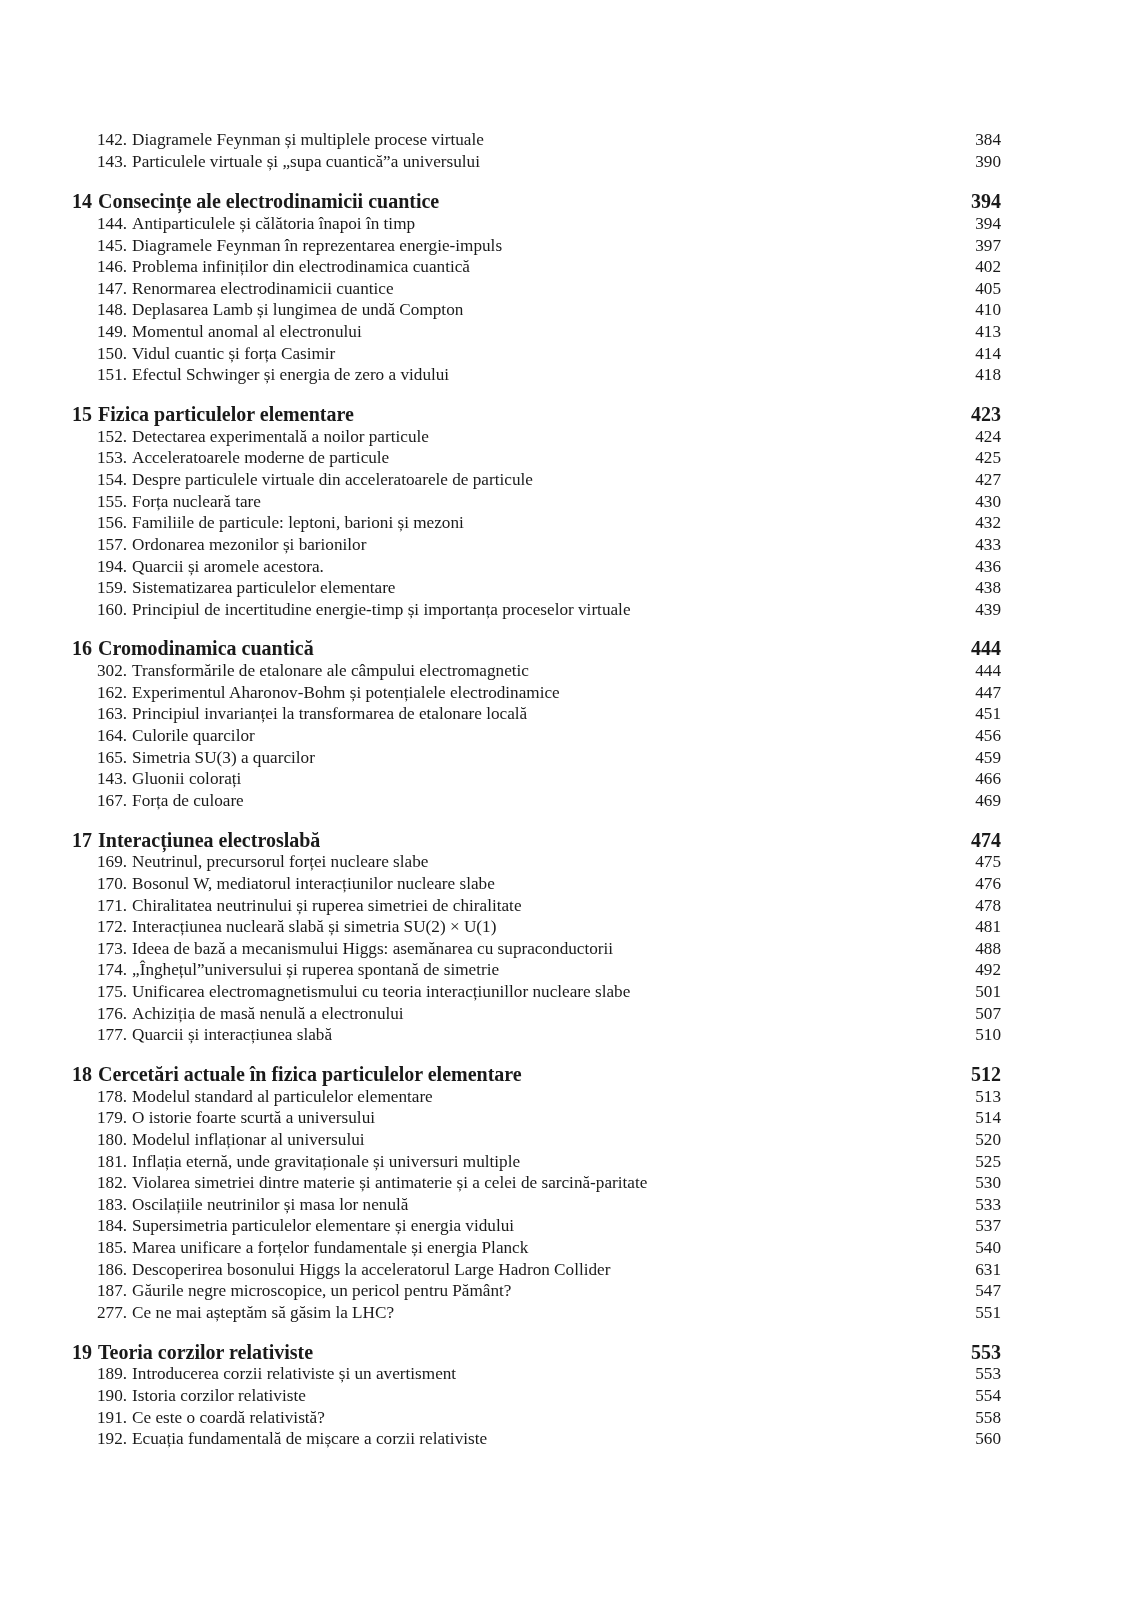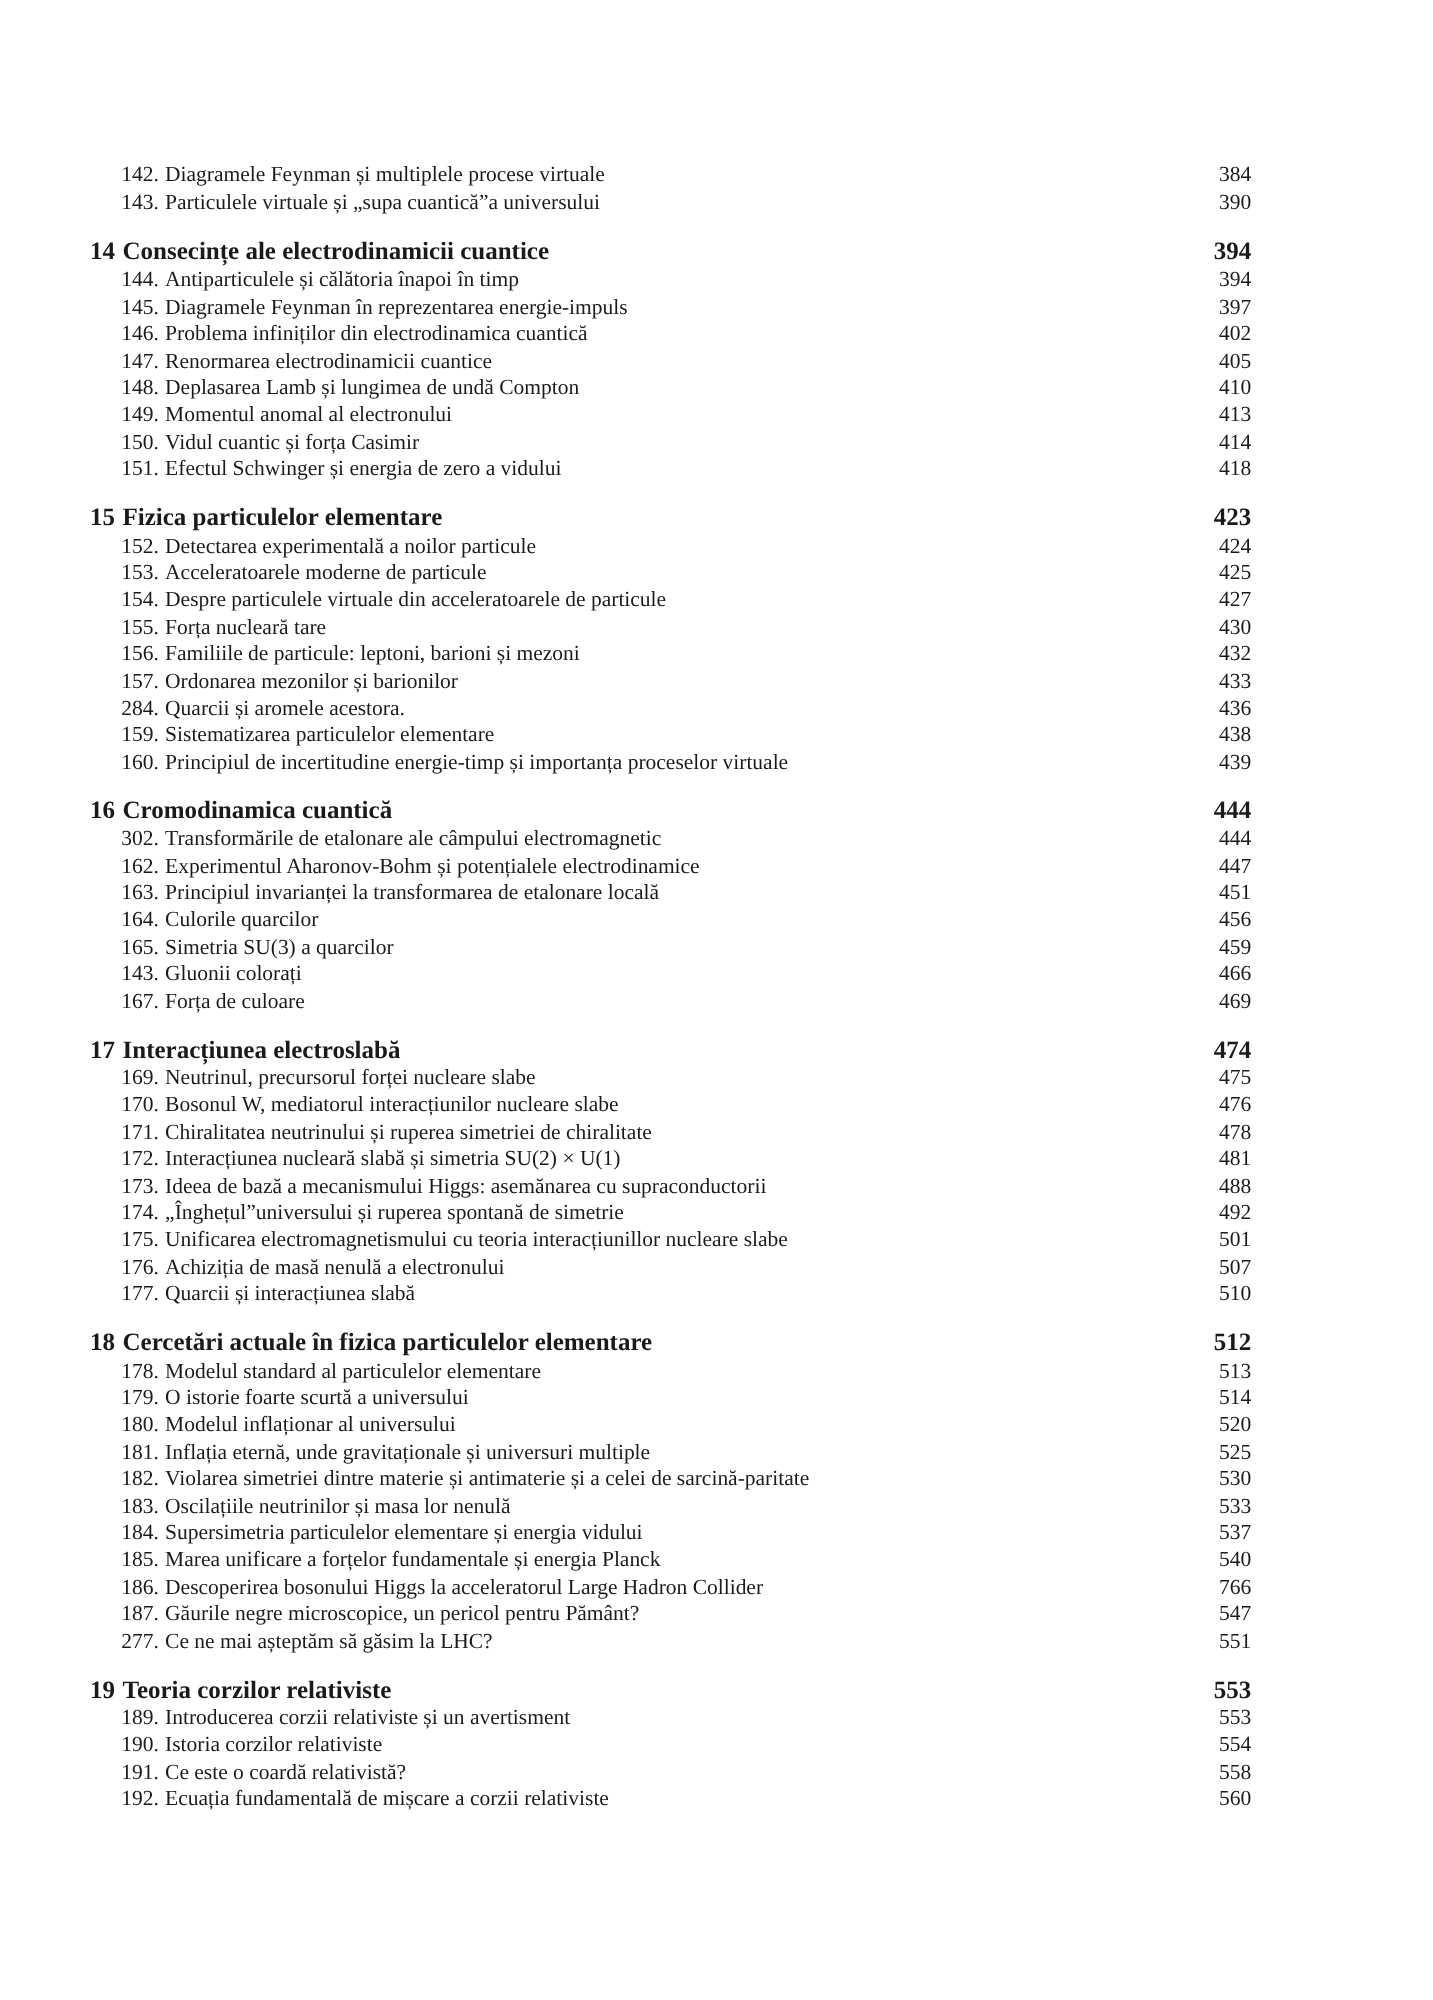--- a/index.html
+++ b/index.html
@@ -148,21 +148,21 @@
     <span class="leader"></span>
     <span class="page">432</span>
   </div>
           <div class="entry">
     <span class="num">157.</span>
     <span class="title">Ordonarea mezonilor și barionilor</span>
     <span class="leader"></span>
     <span class="page">433</span>
   </div>
           <div class="entry">
-    <span class="num">284.</span>
+    <span class="num">194.</span>
     <span class="title">Quarcii și aromele acestora.</span>
     <span class="leader"></span>
     <span class="page">436</span>
   </div>
           <div class="entry">
     <span class="num">159.</span>
     <span class="title">Sistematizarea particulelor elementare</span>
     <span class="leader"></span>
     <span class="page">438</span>
   </div>
@@ -337,21 +337,21 @@
           <div class="entry">
     <span class="num">185.</span>
     <span class="title">Marea unificare a forțelor fundamentale și energia Planck</span>
     <span class="leader"></span>
     <span class="page">540</span>
   </div>
           <div class="entry">
     <span class="num">186.</span>
     <span class="title">Descoperirea bosonului Higgs la acceleratorul Large Hadron Collider</span>
     <span class="leader"></span>
-    <span class="page">766</span>
+    <span class="page">631</span>
   </div>
           <div class="entry">
     <span class="num">187.</span>
     <span class="title">Găurile negre microscopice, un pericol pentru Pământ?</span>
     <span class="leader"></span>
     <span class="page">547</span>
   </div>
           <div class="entry">
     <span class="num">277.</span>
     <span class="title">Ce ne mai așteptăm să găsim la LHC?</span>

